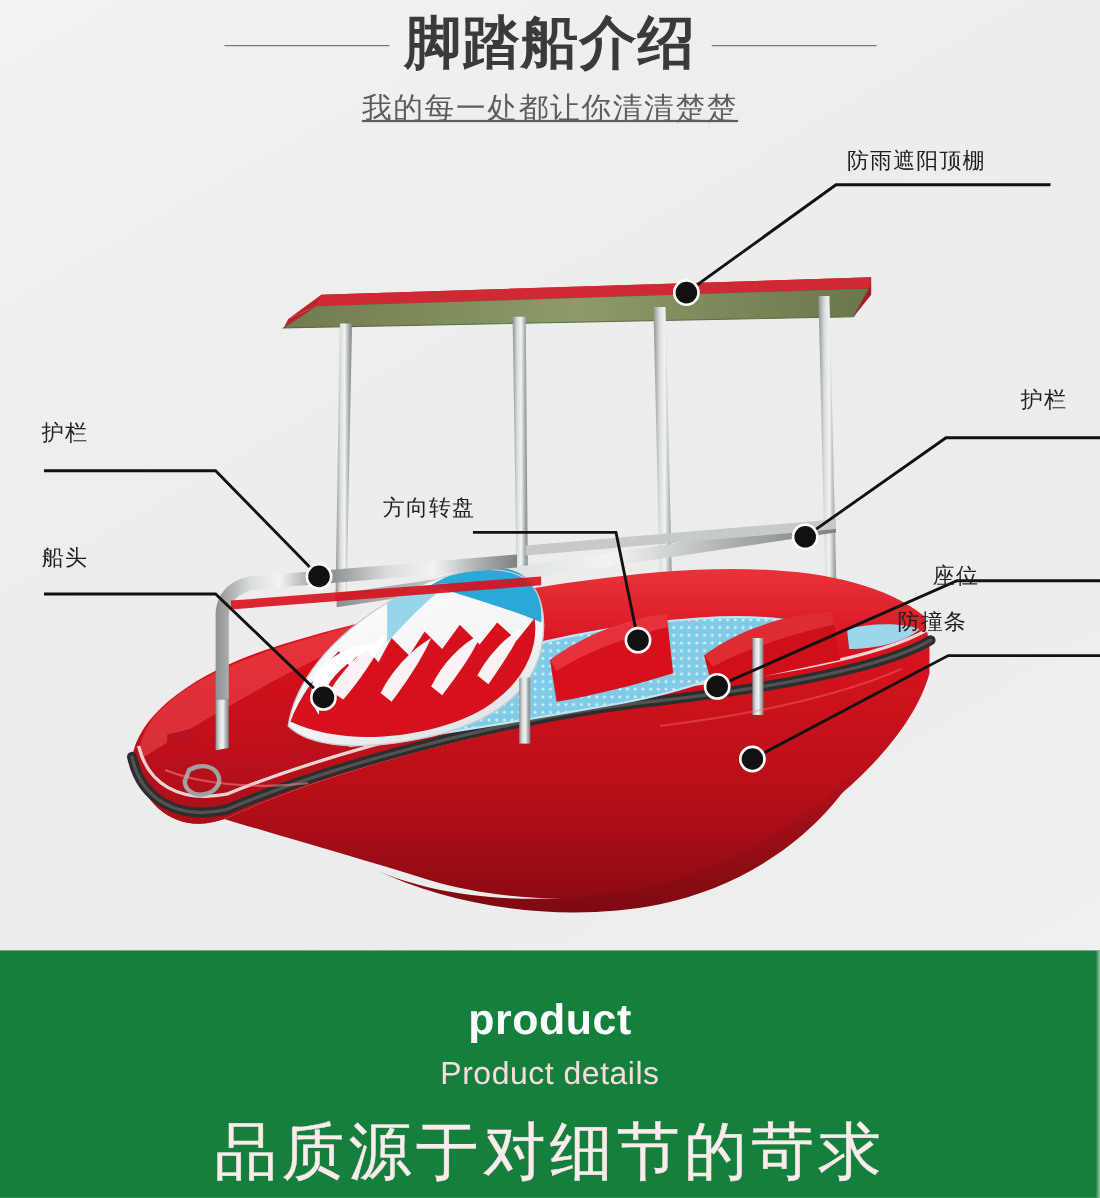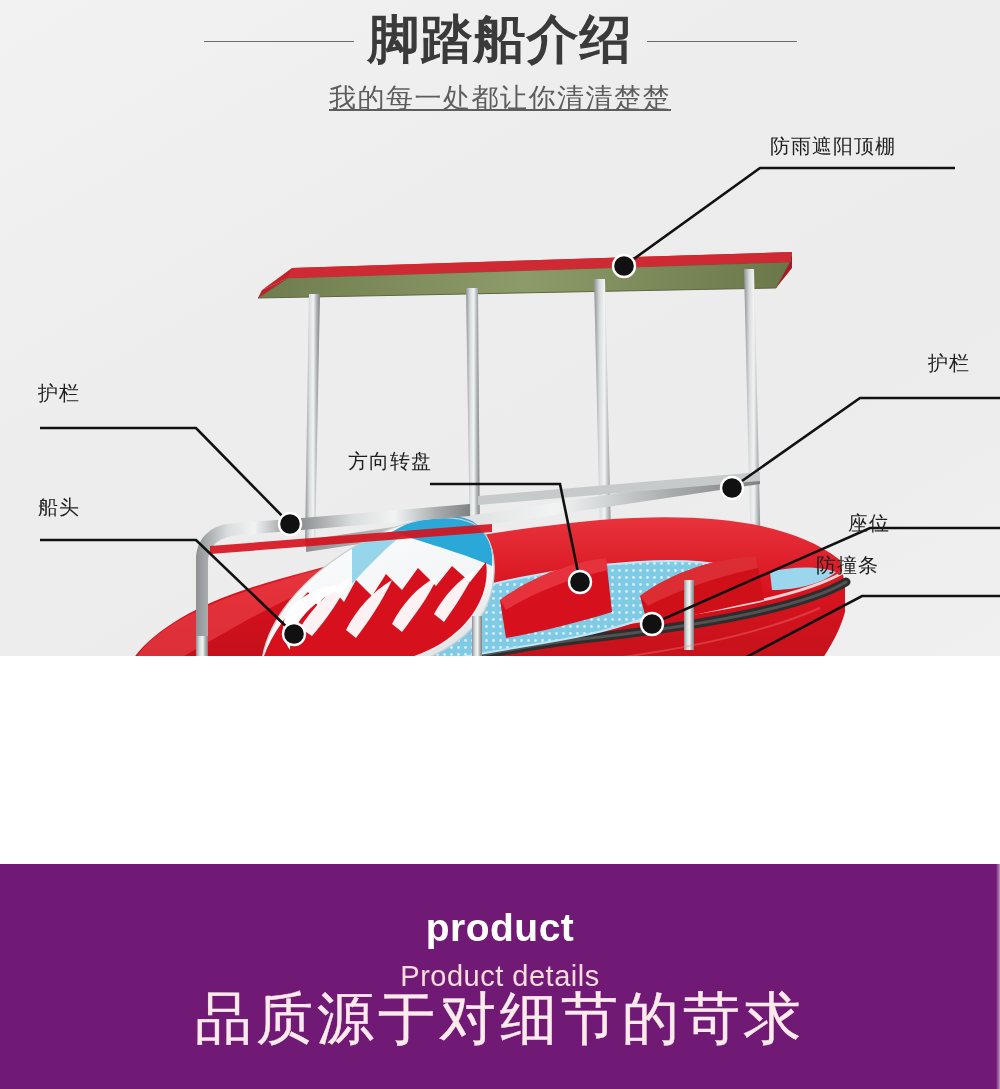--- a/index.html
+++ b/index.html
@@ -7,21 +7,21 @@
     width:1000px;height:1089px;
     background:#ffffff;
     font-family:"Liberation Sans","DejaVu Sans",sans-serif;
     overflow:hidden;
     position:relative;
   }
   .page{position:relative;width:1000px;height:1089px;}
 
   
   .top-section{
-    position:absolute;left:0;top:0;width:1000px;height:656px;
+    position:absolute;left:0;top:0;width:1000px;height:864px;
     background:linear-gradient(150deg,#f2f2f3 0%,#ededee 40%,#ececed 70%,#f0f0f1 100%);
     overflow:hidden;
   }
 
   .title-row{
     position:absolute;left:0;top:8px;width:1000px;height:62px;
     display:flex;align-items:center;justify-content:center;
   }
   .title-rule{height:1px;background:#6b6b6b;width:150px;margin-top:4px;}
   .title-rule.left{margin-right:14px;}
@@ -40,36 +40,36 @@
 
   
   .leaders{position:absolute;left:0;top:0;width:1000px;height:864px;pointer-events:none;}
 
   
   .boat{position:absolute;left:0;top:0;width:1000px;height:864px;}
 
   
   .banner{
     position:absolute;left:0;top:864px;width:1000px;height:225px;
-    background:#701a75;overflow:hidden;
+    background:#15803d;overflow:hidden;
   }
   .banner-edge{
     position:absolute;right:0;top:0;width:4px;height:225px;
     background:linear-gradient(90deg,rgba(255,255,255,0) 0%,rgba(255,255,255,.55) 100%);
   }
   .banner-en{
     position:absolute;left:0;top:42px;width:1000px;text-align:center;
     color:#ffffff;font-size:39px;font-weight:bold;letter-spacing:.5px;
   }
   .banner-en-sub{
     position:absolute;left:0;top:96px;width:1000px;text-align:center;
     color:#fbdcdc;font-size:29px;font-weight:normal;letter-spacing:.5px;
   }
   .banner-cn{
-    position:absolute;left:0;top:987px;width:1000px;text-align:center;
+    position:absolute;left:0;top:1016px;width:1000px;text-align:center;
     color:#fdeaea;font-size:57px;letter-spacing:4px;line-height:1.1;
     font-weight:200;
     -webkit-text-stroke:0.4px #fdeaea;
   }
 </style>
 </head>
 <body>
 
 <div class="page">
 

